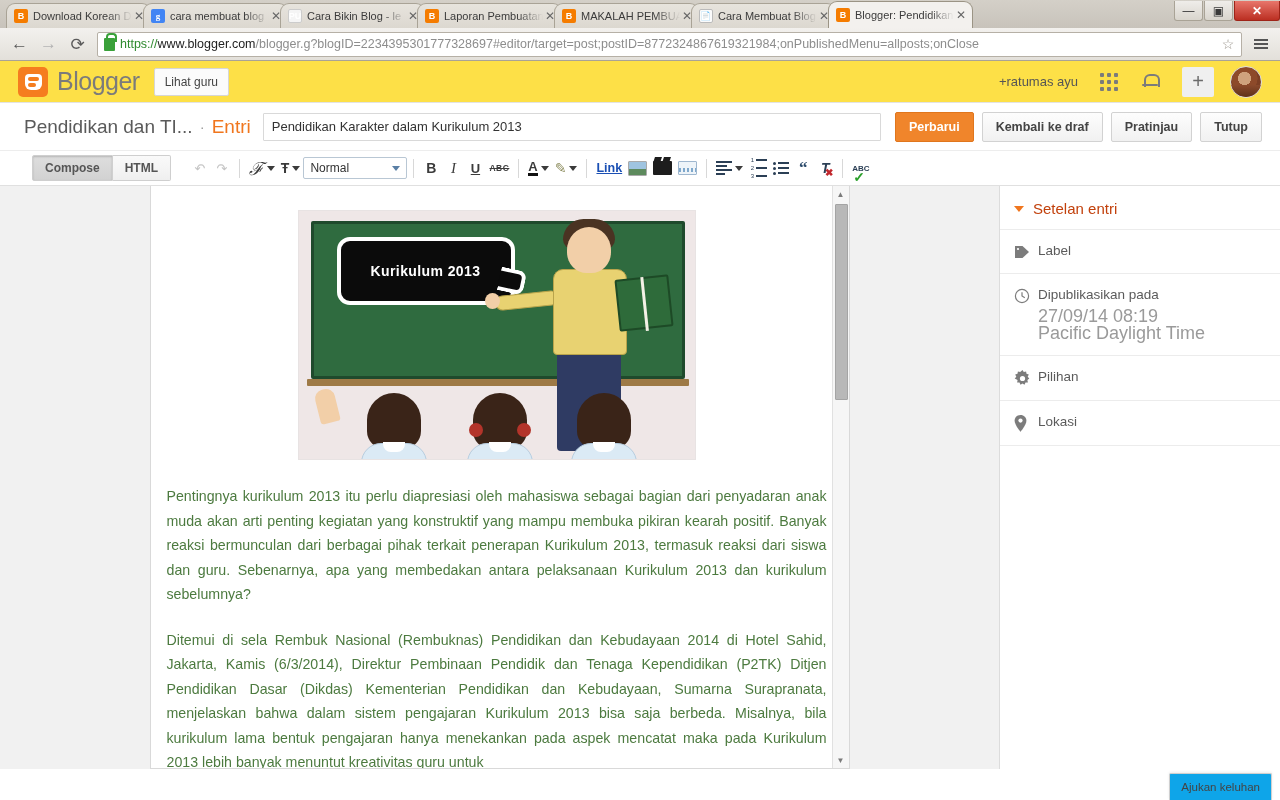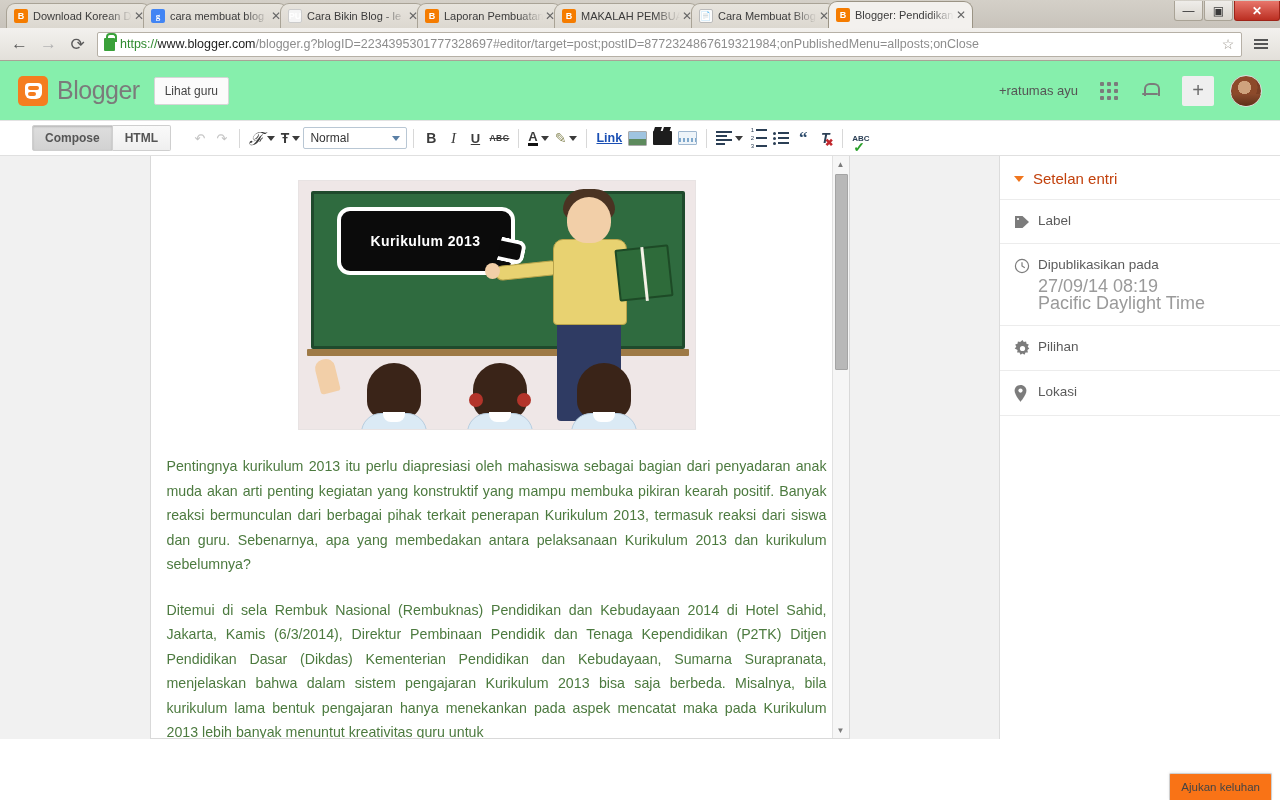--- a/index.html
+++ b/index.html
@@ -146,22 +146,22 @@
     display: flex; flex-direction: column;
     align-items: center; justify-content: center;
     gap: 2px; cursor:pointer;
   }
   .menubtn i { display:block; width: 14px; height: 2px; background:#555; }
 
   
   .page { position: relative; height: 739px; background:#fff; }
 
   .bheader {
-    height: 60px;
-    background: #86efac;
+    height: 42px;
+    background: #fde047;
     border-bottom: 1px solid #e3e3e3;
     display: flex; align-items: center;
     padding: 0 18px;
   }
   .logo-mark {
     width: 30px; height: 30px;
     background: #f57d1f;
     border-radius: 5px;
     display:flex; align-items:center; justify-content:center;
     margin-right: 9px;
@@ -480,21 +480,21 @@
     color: #9a9a9a;
     line-height: 17px;
     margin-top: 6px;
   }
 
   .feedback {
     position: absolute;
     right: 8px; bottom: 0;
     border: 1px solid #cfcfcf;
     border-bottom: none;
-    background: #f97316;
+    background: #0ea5e9;
     font-size: 11.5px;
     color: #444;
     padding: 7px 11px;
     border-radius: 2px 2px 0 0;
     box-shadow: 0 -1px 3px rgba(0,0,0,.07);
     cursor: pointer;
   }
 
   
   .board { position:absolute; left:12px; top:10px; width:374px; height:158px; background:#2f6b3f; border:3px solid #1f4a2c; border-radius:2px;}
@@ -610,20 +610,32 @@
         <i></i>
         <i></i>
         <i></i>
         <i></i>
       </div>
     <div class="bell"></div>
     <div class="newbtn">+</div>
     <div class="avatar"></div>
   </div>
 
+  <div class="titlerow">
+    <span class="blogname">Pendidikan dan TI...</span>
+    <span class="dotsep">·</span>
+    <span class="entri">Entri</span>
+    <input class="post-title-input" type="text" value="Pendidikan Karakter dalam Kurikulum 2013" style="">
+    <div class="btn-row">
+      <div class="btn primary">Perbarui</div>
+      <div class="btn">Kembali ke draf</div>
+      <div class="btn">Pratinjau</div>
+      <div class="btn">Tutup</div>
+    </div>
+  </div>
 
   <div class="edtoolbar">
     <div class="modeswitch">
       <div class="mode active">Compose</div>
       <div class="mode">HTML</div>
     </div>
 
     <div class="tbtn dim">↶</div>
     <div class="tbtn dim">↷</div>
     <div class="vsep"></div>

